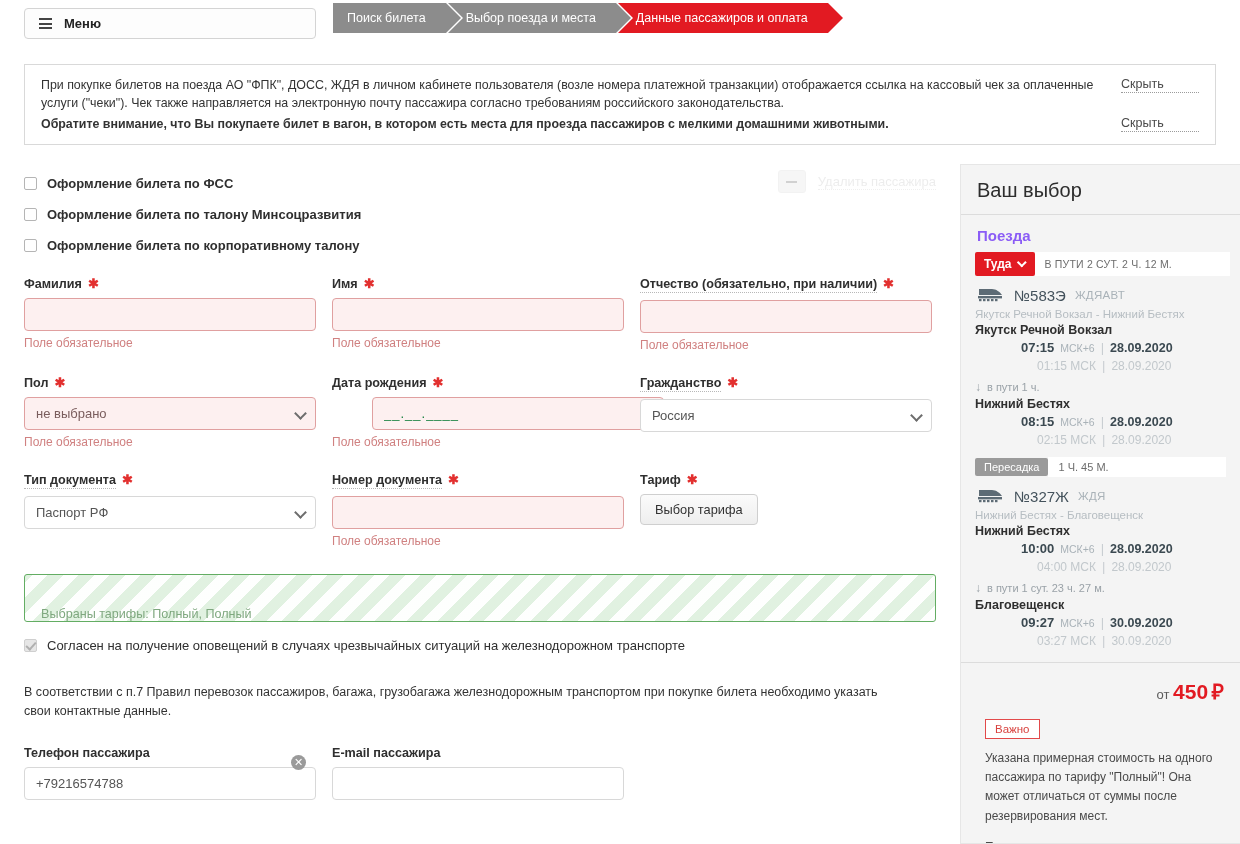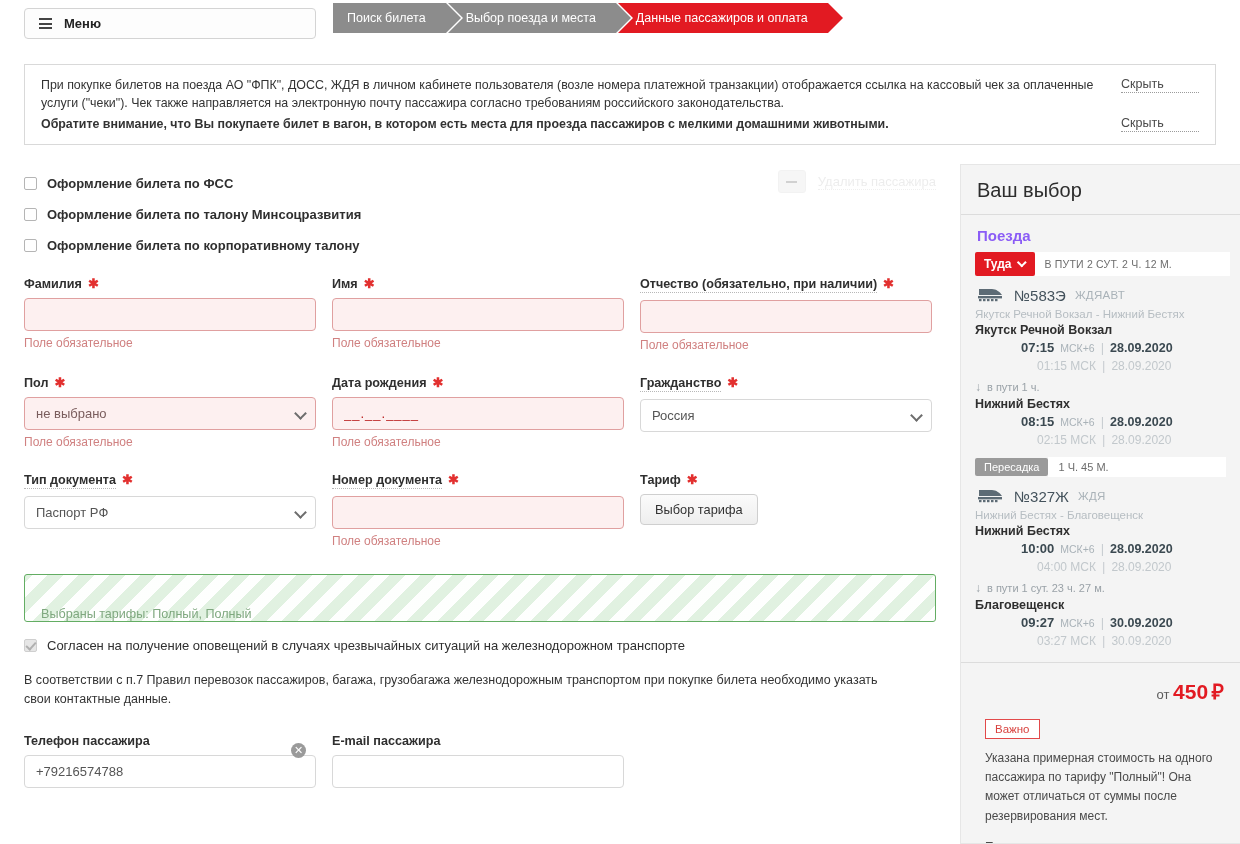--- a/index.html
+++ b/index.html
@@ -112,21 +112,21 @@
     display: flex; align-items: baseline; gap: 6px;
   }
   .lbl .dotted { border-bottom: 1px dotted #b8b8b8; padding-bottom: 1px; }
   .req { color: #e2302f; font-size: 13px; line-height: 1; }
   .inp {
     width: 100%; height: 33px; border: 1px solid #d8d8d8; border-radius: 4px;
     background: #fff; font-family: "Liberation Sans", sans-serif; font-size: 13px;
     padding: 0 11px; color: #555; outline: none;
   }
   .inp.error { border-color: #e0a0a0; background: #fdf0f0; }
-  .inp.mask { color: #b91c1c; letter-spacing: 1px; }
+  .inp.mask { color: #15803d; letter-spacing: 1px; margin-left: 40px; }
   .err { font-size: 12px; color: #d08181; margin-top: 5px; }
   .sel {
     width: 100%; height: 33px; border: 1px solid #d8d8d8; border-radius: 4px;
     background: #fff; font-size: 13px; color: #555; padding: 0 28px 0 11px;
     appearance: none; -webkit-appearance: none; outline: none;
     font-family: "Liberation Sans", sans-serif;
   }
   .sel.error { border-color: #e0a0a0; background: #fdf0f0; color: #7a5d5d; }
   .selwrap { position: relative; }
   .chev {
@@ -144,21 +144,21 @@
     margin-top: 26px; width: 912px; height: 48px;
     border: 1px solid #63ad63; border-radius: 3px;
     background-color: #f2faf2;
     background-image: repeating-linear-gradient(-45deg,
       rgba(255,255,255,.95) 0 11px, rgba(222,240,222,.85) 11px 22px);
     display: flex; align-items: flex-end; padding-left: 16px;
     font-size: 12.6px; color: #7fa87f;
   }
 
   .consent { display: flex; align-items: center; gap: 10px; margin-top: 16px; }
-  .rules { margin-top: 18px; font-size: 12.5px; line-height: 1.55; color: #333; width: 860px; }
+  .rules { margin-top: 30px; font-size: 12.5px; line-height: 1.55; color: #333; width: 860px; }
 
   .contacts { display: flex; gap: 16px; margin-top: 24px; }
   .clear-x {
     position: absolute; right: 10px; top: 9px; width: 15px; height: 15px;
     border-radius: 50%; background: #9a9a9a; color: #fff; font-size: 11px;
     line-height: 15px; text-align: center; cursor: pointer;
   }
 
   
   .side {

